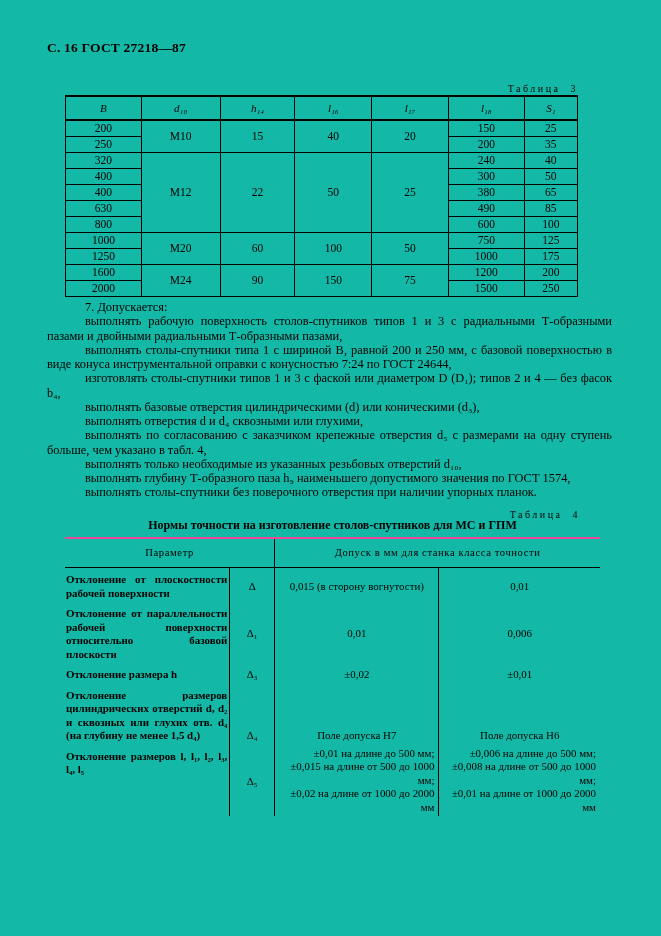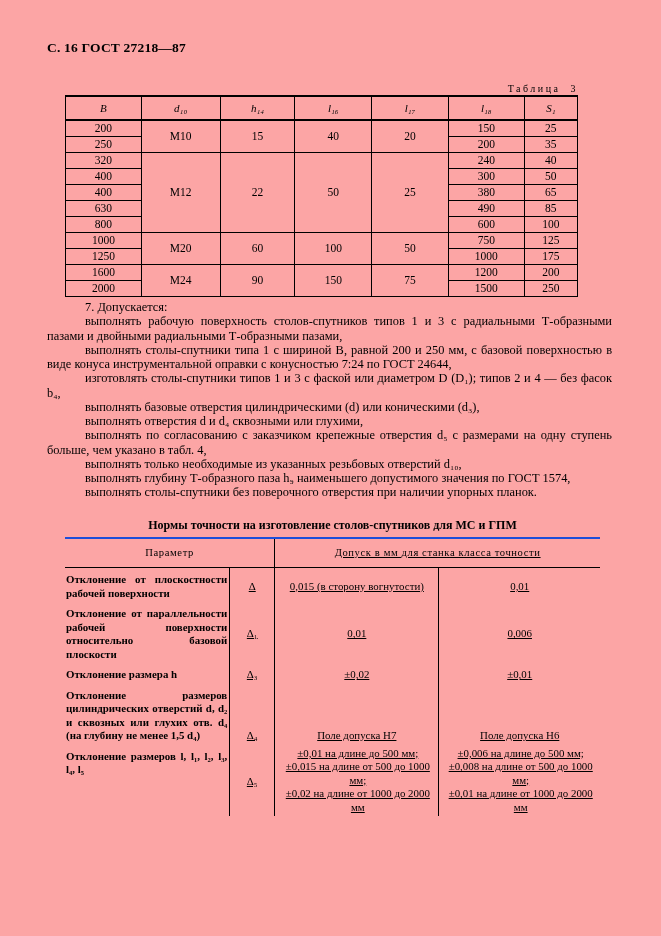--- a/index.html
+++ b/index.html
@@ -1,20 +1,20 @@
 <!DOCTYPE html>
 <html><head>
 <meta charset="utf-8">
 <style>
   html,body{margin:0;padding:0;background:#ffffff;}
   .page{
     position:relative;
     width:661px;height:936px;
     box-sizing:border-box;
-    background:#fca5a5;
+    background:#14b8a6;
     color:#000;
     font-family:"Liberation Serif","DejaVu Serif",serif;
     overflow:hidden;
   }
   .doc-header{
     position:absolute;left:47px;top:40px;
     font-size:13.5px;font-weight:bold;letter-spacing:.2px;
   }
   .tbl-label{
     position:absolute;width:513px;left:65px;
@@ -50,45 +50,45 @@
   
   .t4title{
     position:absolute;left:65px;top:518px;width:535px;
     text-align:center;font-weight:bold;font-size:12px;
   }
   
   .t4table{
     position:absolute;left:65px;top:537px;
     width:535px;table-layout:fixed;
     font-size:10.9px;line-height:1.24;
-    border-top:2px solid #1d4ed8;
+    border-top:2px solid #ec4899;
   }
   .t4table td{padding:2px 4px;}
   .t4table tr.h1 td{
     border-bottom:1px solid #000;
     text-align:center;vertical-align:middle;
     height:24px;font-size:10.6px;letter-spacing:.6px;
   }
   .t4table tr.h2 td{
     border-bottom:3px double #000;
     text-align:center;vertical-align:middle;
     height:32px;font-size:10.6px;letter-spacing:.4px;
   }
-  .t4table td.bl{border-left:1px solid #000;text-decoration:underline;}
+  .t4table td.bl{border-left:1px solid #000;}
   .t4table td.name{
     text-align:justify;vertical-align:top;
     padding:5px 2px 2px 1px;
     font-weight:bold;
   }
   .t4table td.sym,.t4table td.val{
     text-align:center;vertical-align:middle;padding-top:5px;
   }
   .t4table tr.vab td.sym,.t4table tr.vab td.val{vertical-align:bottom;padding-bottom:2px;}
   .t4table td.multi{
-    text-align:center;vertical-align:top;white-space:pre-line;padding-left:6px;
+    text-align:right;vertical-align:top;white-space:pre-line;padding-left:6px;
   }
   .pre{white-space:pre-line;}
 </style>
 </head>
 <body>
 
 <div class="page">
 
   <div class="doc-header">С. 16 ГОСТ 27218—87</div>
 
@@ -196,20 +196,21 @@
     <p>выполнять столы-спутники типа 1 с шириной В, равной 200 и 250 мм, с базовой поверхностью в виде конуса инструментальной оправки с конусностью 7:24 по ГОСТ 24644,</p>
     <p>изготовлять столы-спутники типов 1 и 3 с фаской или диаметром D (D₁); типов 2 и 4 — без фасок b₄,</p>
     <p>выполнять базовые отверстия цилиндрическими (d) или коническими (d₃),</p>
     <p>выполнять отверстия d и d₄ сквозными или глухими,</p>
     <p>выполнять по согласованию с заказчиком крепежные отверстия d₅ с размерами на одну ступень больше, чем указано в табл. 4,</p>
     <p>выполнять только необходимые из указанных резьбовых отверстий d₁₀,</p>
     <p>выполнять глубину Т-образного паза h₉ наименьшего допустимого значения по ГОСТ 1574,</p>
     <p>выполнять столы-спутники без поверочного отверстия при наличии упорных планок.</p>
   </div>
 
+  <div class="tbl-label t4-label">Таблица 4</div>
   <div class="t4title">Нормы точности на изготовление столов-спутников для МС и ГПМ</div>
 
   <table class="t4table">
     <colgroup>
       <col style="width:30.8%">
         <col style="width:8.4%">
         <col style="width:30.7%">
         <col style="width:30.1%">
     </colgroup>
     <tbody>

